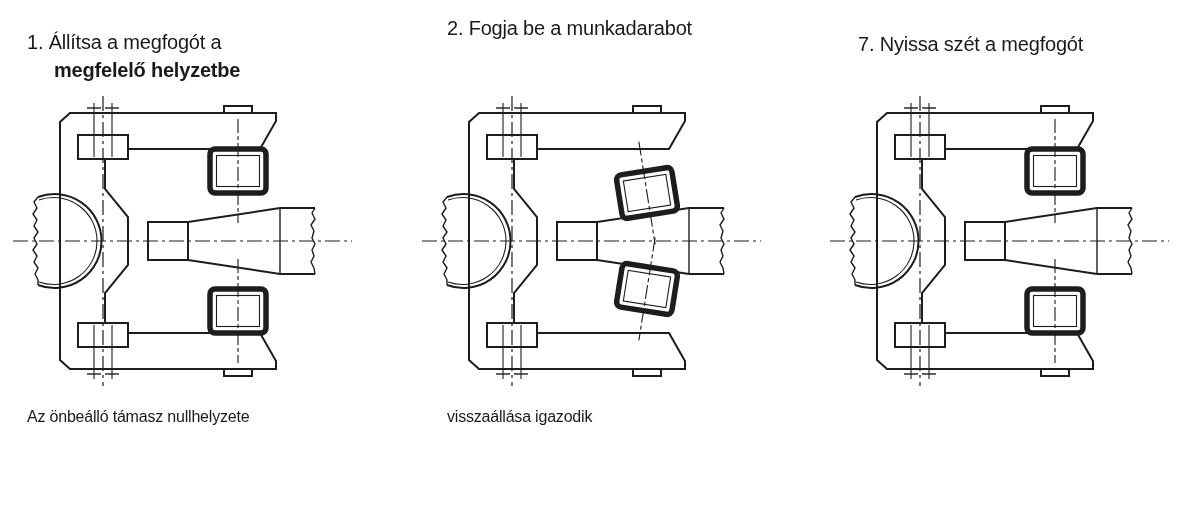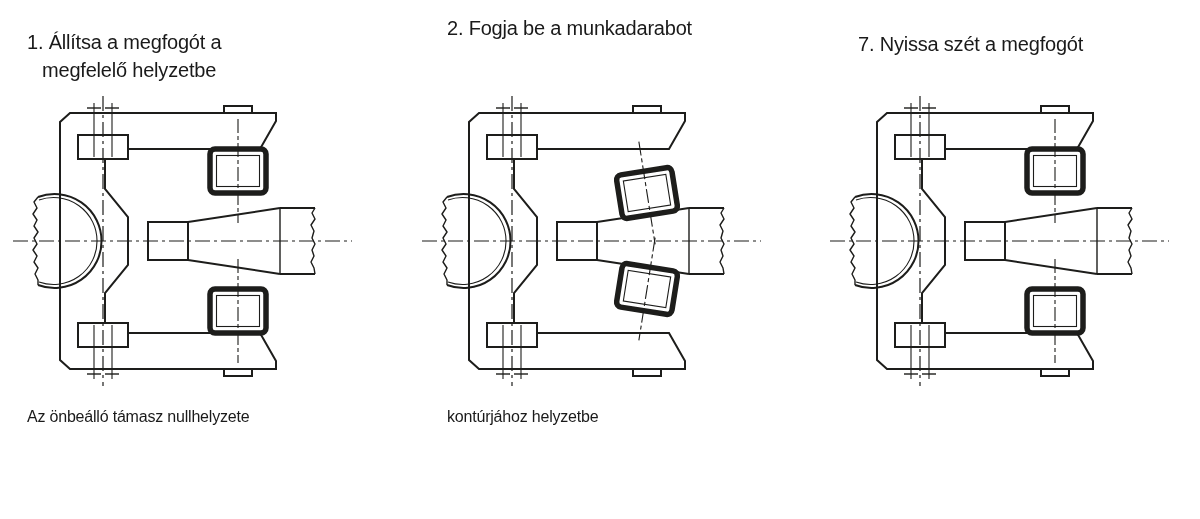--- a/index.html
+++ b/index.html
@@ -11,21 +11,21 @@
     color:#1a1a1a;
     overflow:hidden;
   }
   .step-title{
     position:absolute;
     font-size:20px;
     line-height:28px;
     letter-spacing:-0.2px;
     white-space:nowrap;
   }
-  .step-title .line2{margin-left:15px;}
+  .step-title .line2{margin-left:27px;font-weight:bold;}
   .caption{
     position:absolute;
     font-size:16px;
     line-height:29px;
     letter-spacing:-0.2px;
     white-space:nowrap;
   }
   .fig{position:absolute;top:91px;}
   .fig1{left:8px;}
   .fig2{left:417px;}
@@ -109,21 +109,21 @@
 
   <div class="step-title" style="left:447px;top:14px">
     <div>2. Fogja be a munkadarabot</div>
   </div>
   <svg class="fig fig2" width="348" height="300" viewBox="0 0 348 300" role="img">
     <use href="#fixture-base"></use>
     <use href="#pad-sym" transform="translate(230,102) rotate(-9)"></use>
     <use href="#pad-sym" transform="translate(230,198) rotate(9)"></use>
   </svg>
   <div class="caption" style="left:447px;top:402px">
-    <div>kontúrjához helyzetbe</div>
+    <div>visszaállása igazodik</div>
   </div>
 
   <div class="step-title" style="left:858px;top:30px">
     <div>7. Nyissa szét a megfogót</div>
   </div>
   <svg class="fig fig3" width="348" height="300" viewBox="0 0 348 300" role="img">
     <use href="#fixture-base"></use>
     <use href="#pad-sym" transform="translate(230,80)"></use>
     <use href="#pad-sym" transform="translate(230,220)"></use>
   </svg>

